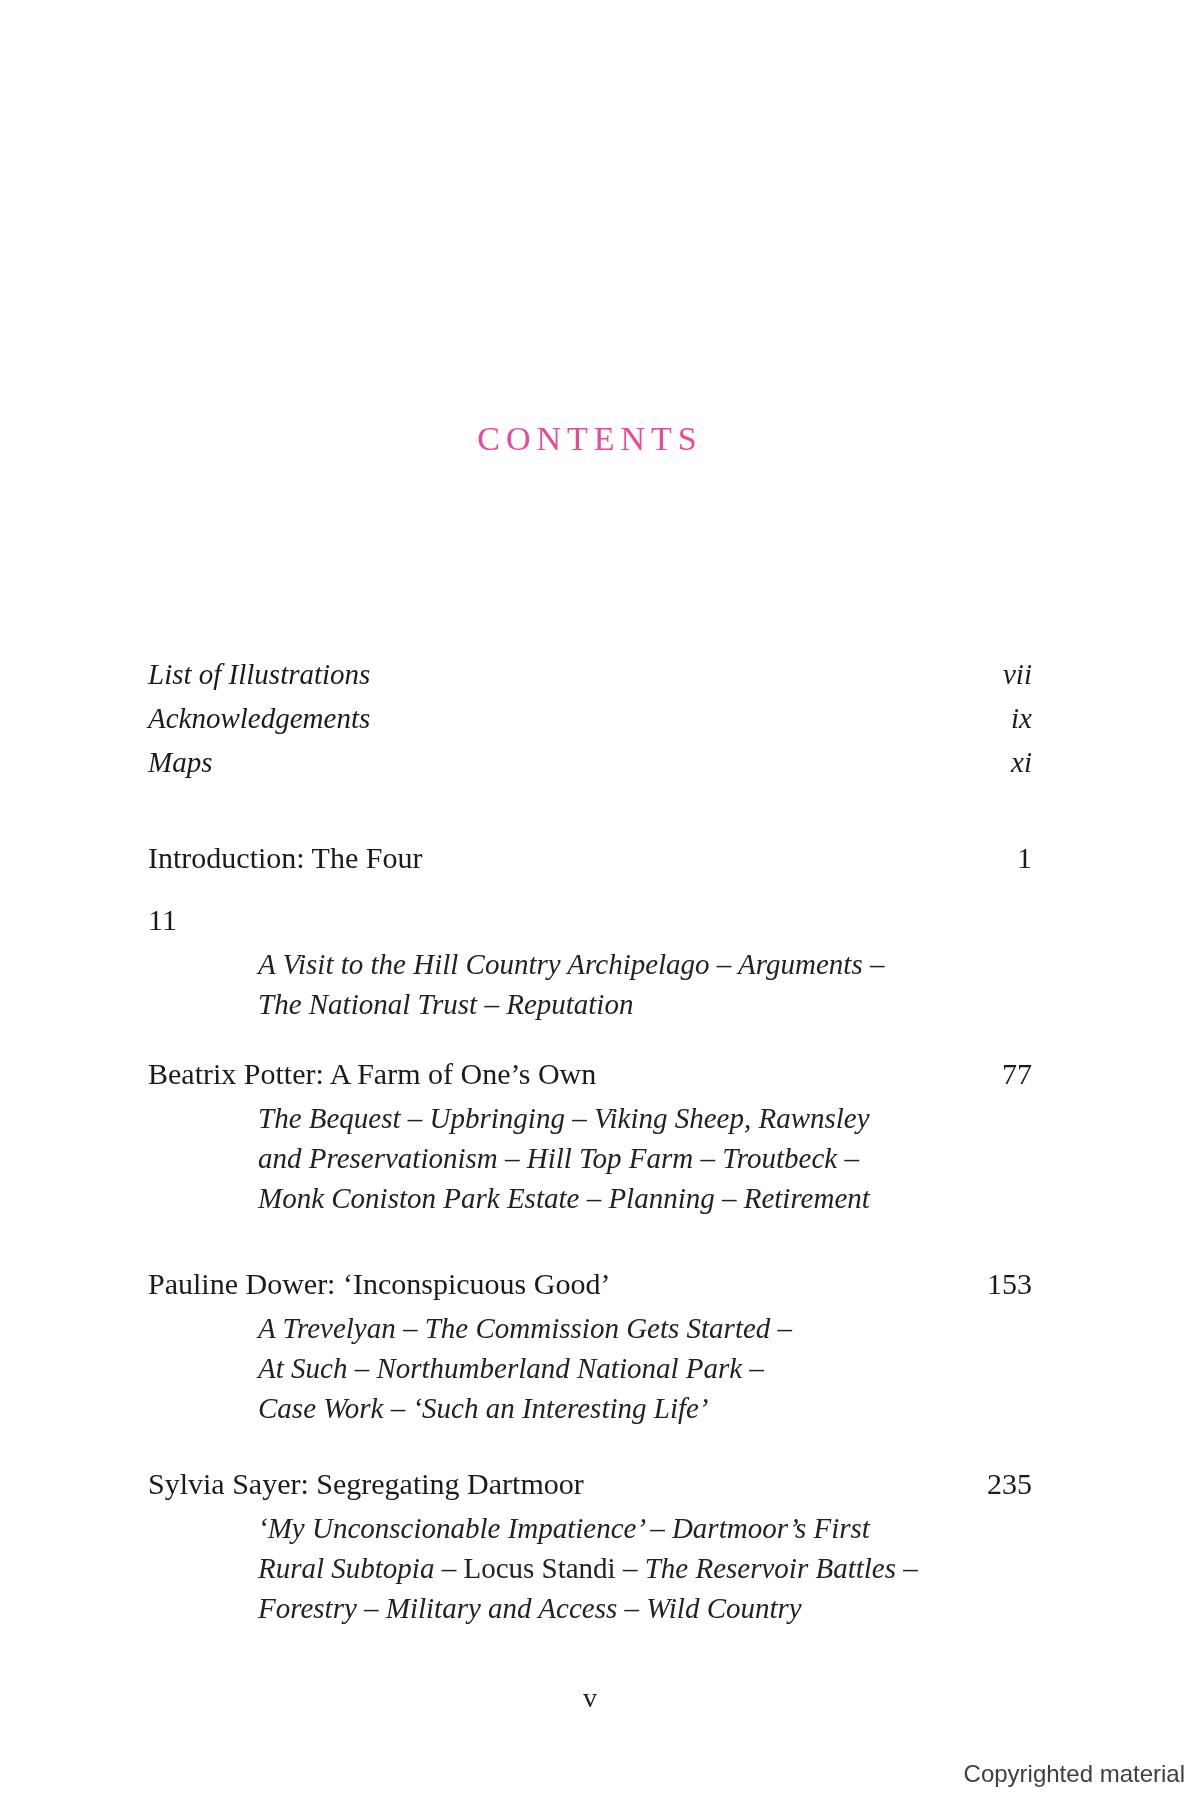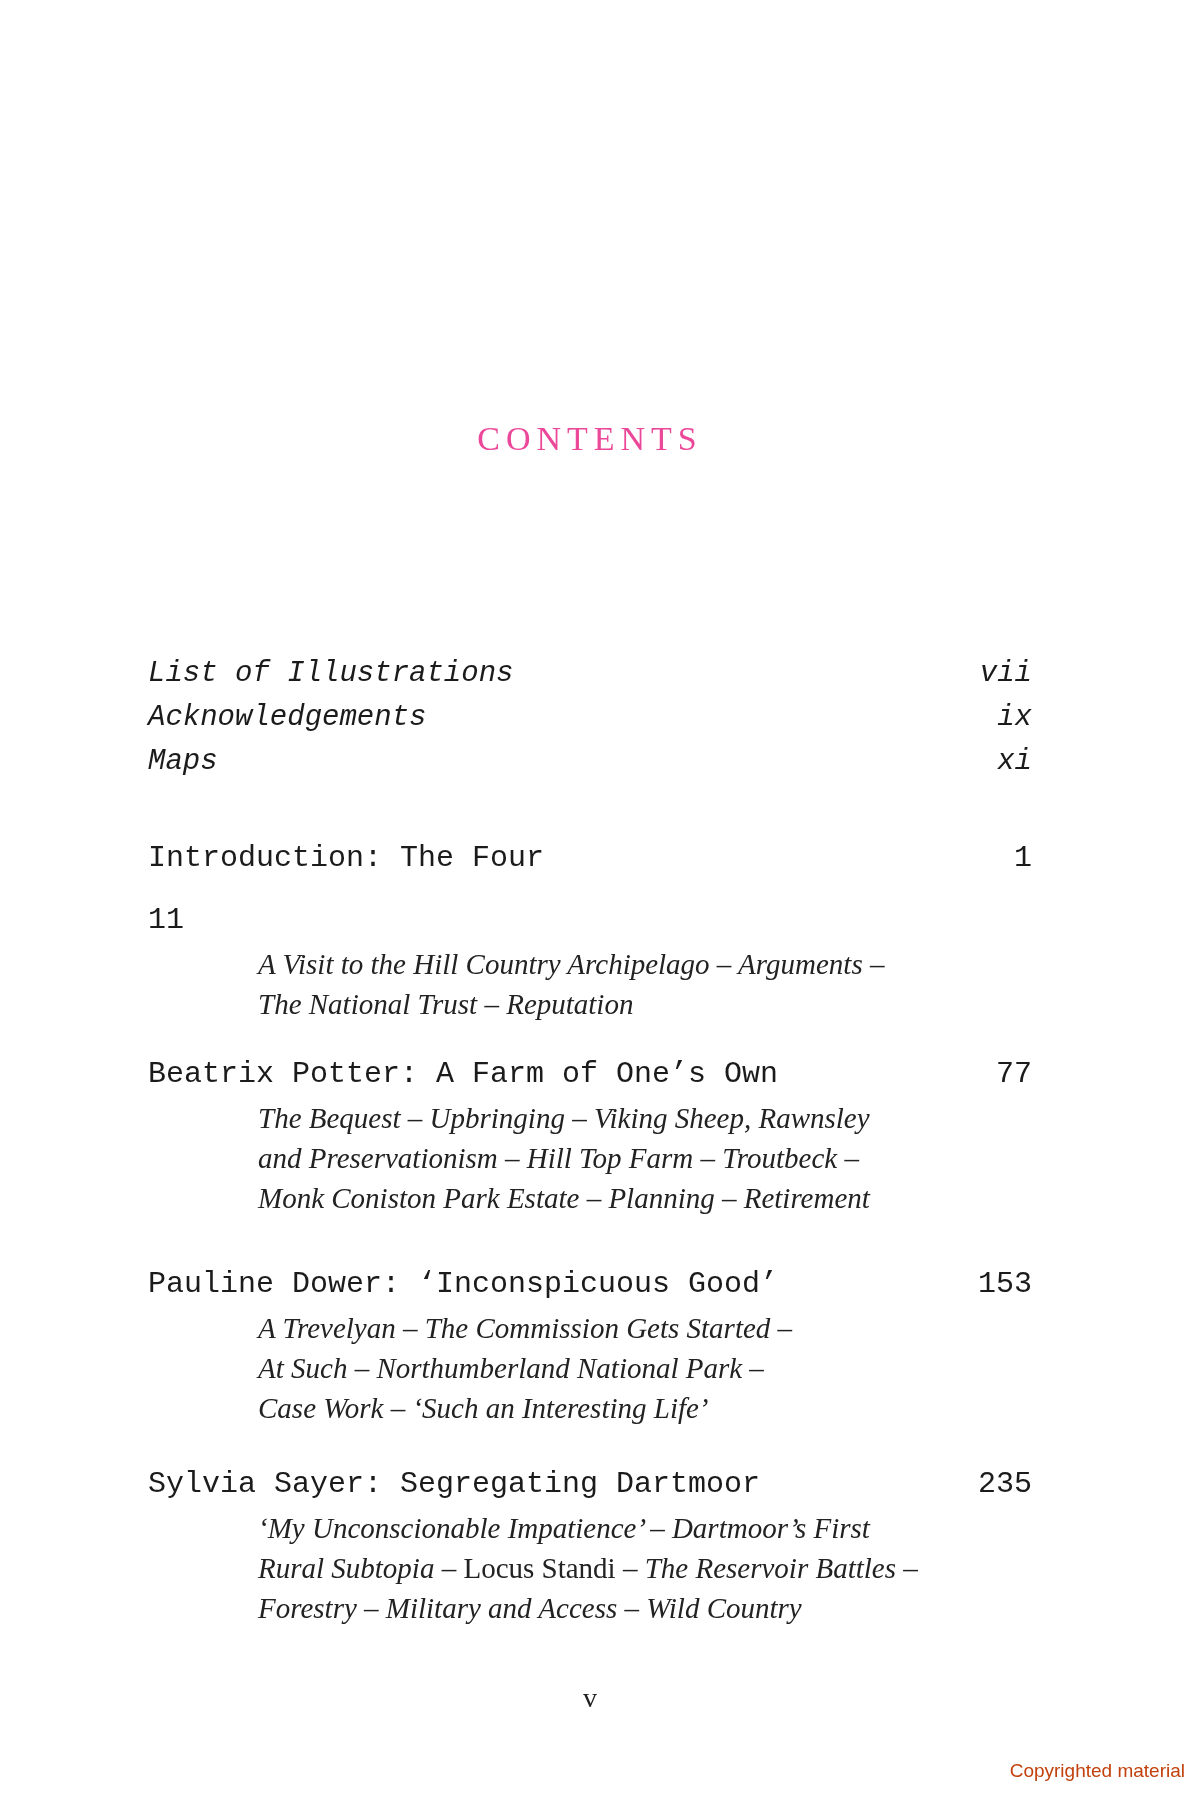--- a/index.html
+++ b/index.html
@@ -27,21 +27,20 @@
     position: absolute;
     top: 652px; left: 148px; width: 884px;
   }
 
   .row {
     display: flex;
     justify-content: space-between;
     align-items: flex-start;
     line-height: 44px;
     font-size: 30px;
-    font-family: Liberation Mono, monospace;
   }
   .row .pageno { font-size: 30px; }
 
   .frontmatter .row,
   .frontmatter .row .pageno {
     font-style: italic;
     font-size: 29px;
   }
 
   .entry-intro   { margin-top: 52px; }
@@ -65,22 +64,22 @@
     top: 1682px; left: 148px; width: 884px;
     text-align: center;
     font-size: 28px;
     color: #222222;
   }
 
   .watermark {
     position: absolute;
     top: 1760px; right: 15px;
     font-family: "Liberation Sans", sans-serif;
-    font-size: 19px;
-    color: #c2410c;
+    font-size: 24px;
+    color: #404040;
   }
 </style>
 </head>
 <body>
 
 <div class="page">
 
   <div class="toc-title">CONTENTS</div>
 
   <div class="toc-column">

